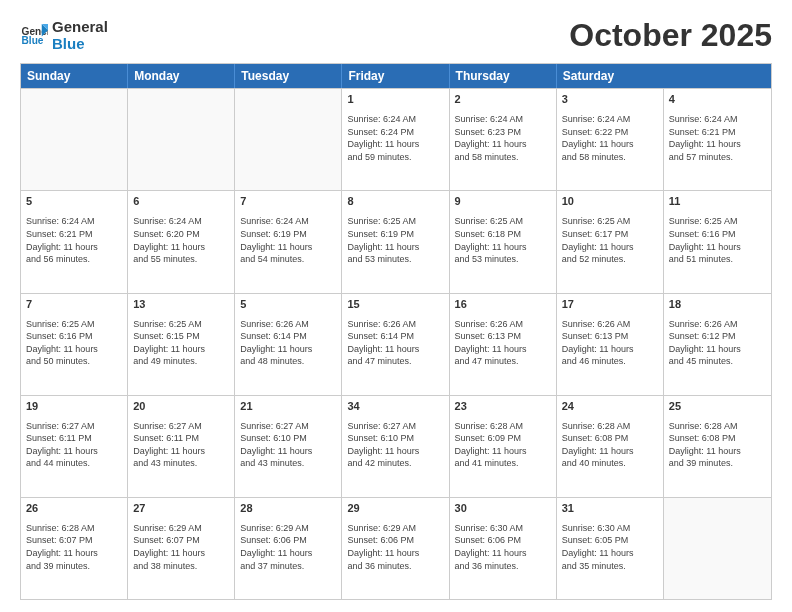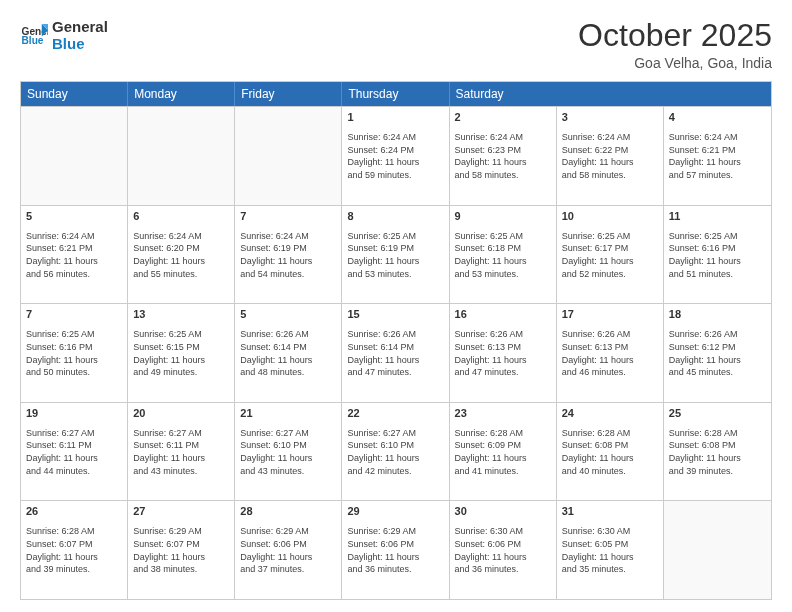--- a/index.html
+++ b/index.html
@@ -30,21 +30,21 @@
     }
     .logo-icon {
       width: 28px;
       height: 28px;
     }
     .title-block {
       text-align: right;
     }
     .month-title {
       font-size: 32px;
-      font-weight: 400;
+      font-weight: 700;
       color: #333;
       line-height: 1.1;
     }
     .location {
       font-size: 14px;
       color: #555;
       margin-top: 2px;
     }
     .calendar {
       flex: 1;
@@ -53,21 +53,21 @@
       border: 1px solid #ccc;
     }
     .cal-header-row {
       display: grid;
       grid-template-columns: repeat(7, 1fr);
       background: #2a6db5;
     }
     .cal-header-cell {
       color: #fff;
       font-size: 12px;
-      font-weight: normal;
+      font-weight: bold;
       padding: 5px 6px;
       text-align: left;
       border-right: 1px solid #4a8dd5;
     }
     .cal-header-cell:last-child {
       border-right: none;
     }
     .cal-body {
       flex: 1;
       display: flex;
@@ -120,28 +120,28 @@
         <polygon points="28,4 36,12 28,20" fill="#1a7fc1"></polygon>
         <polygon points="28,4 36,4 36,12" fill="#4aa8e8"></polygon>
       </svg>
       <div style="display:flex;flex-direction:column;line-height:1.15;">
         <span style="font-size:15px;font-weight:bold;color:#333;">General</span>
         <span style="font-size:15px;font-weight:bold;color:#1a7fc1;">Blue</span>
       </div>
     </div>
     <div class="title-block">
       <div class="month-title">October 2025</div>
-      <div class="location">Goa Velha, Goa, India</div>
     </div>
   </div>
 
   <div class="calendar">
     <div class="cal-header-row">
     <div class="cal-header-cell">Sunday</div>
         <div class="cal-header-cell">Monday</div>
+        <div class="cal-header-cell">Tuesday</div>
         <div class="cal-header-cell">Friday</div>
         <div class="cal-header-cell">Thursday</div>
         <div class="cal-header-cell">Saturday</div>
       </div>
     <div class="cal-body">
     <div class="cal-row">
           <div class="cal-cell empty"></div>
           <div class="cal-cell empty"></div>
           <div class="cal-cell empty"></div>
           <div class="cal-cell">
@@ -291,21 +291,21 @@
 and 43 minutes.</div>
           </div>
           <div class="cal-cell">
             <span class="day-num">21</span>
             <div class="day-info" style="white-space: pre-line;">Sunrise: 6:27 AM
 Sunset: 6:10 PM
 Daylight: 11 hours
 and 43 minutes.</div>
           </div>
           <div class="cal-cell">
-            <span class="day-num">22</span>
+            <span class="day-num">34</span>
             <div class="day-info" style="white-space: pre-line;">Sunrise: 6:27 AM
 Sunset: 6:10 PM
 Daylight: 11 hours
 and 42 minutes.</div>
           </div>
           <div class="cal-cell">
             <span class="day-num">23</span>
             <div class="day-info" style="white-space: pre-line;">Sunrise: 6:28 AM
 Sunset: 6:09 PM
 Daylight: 11 hours

